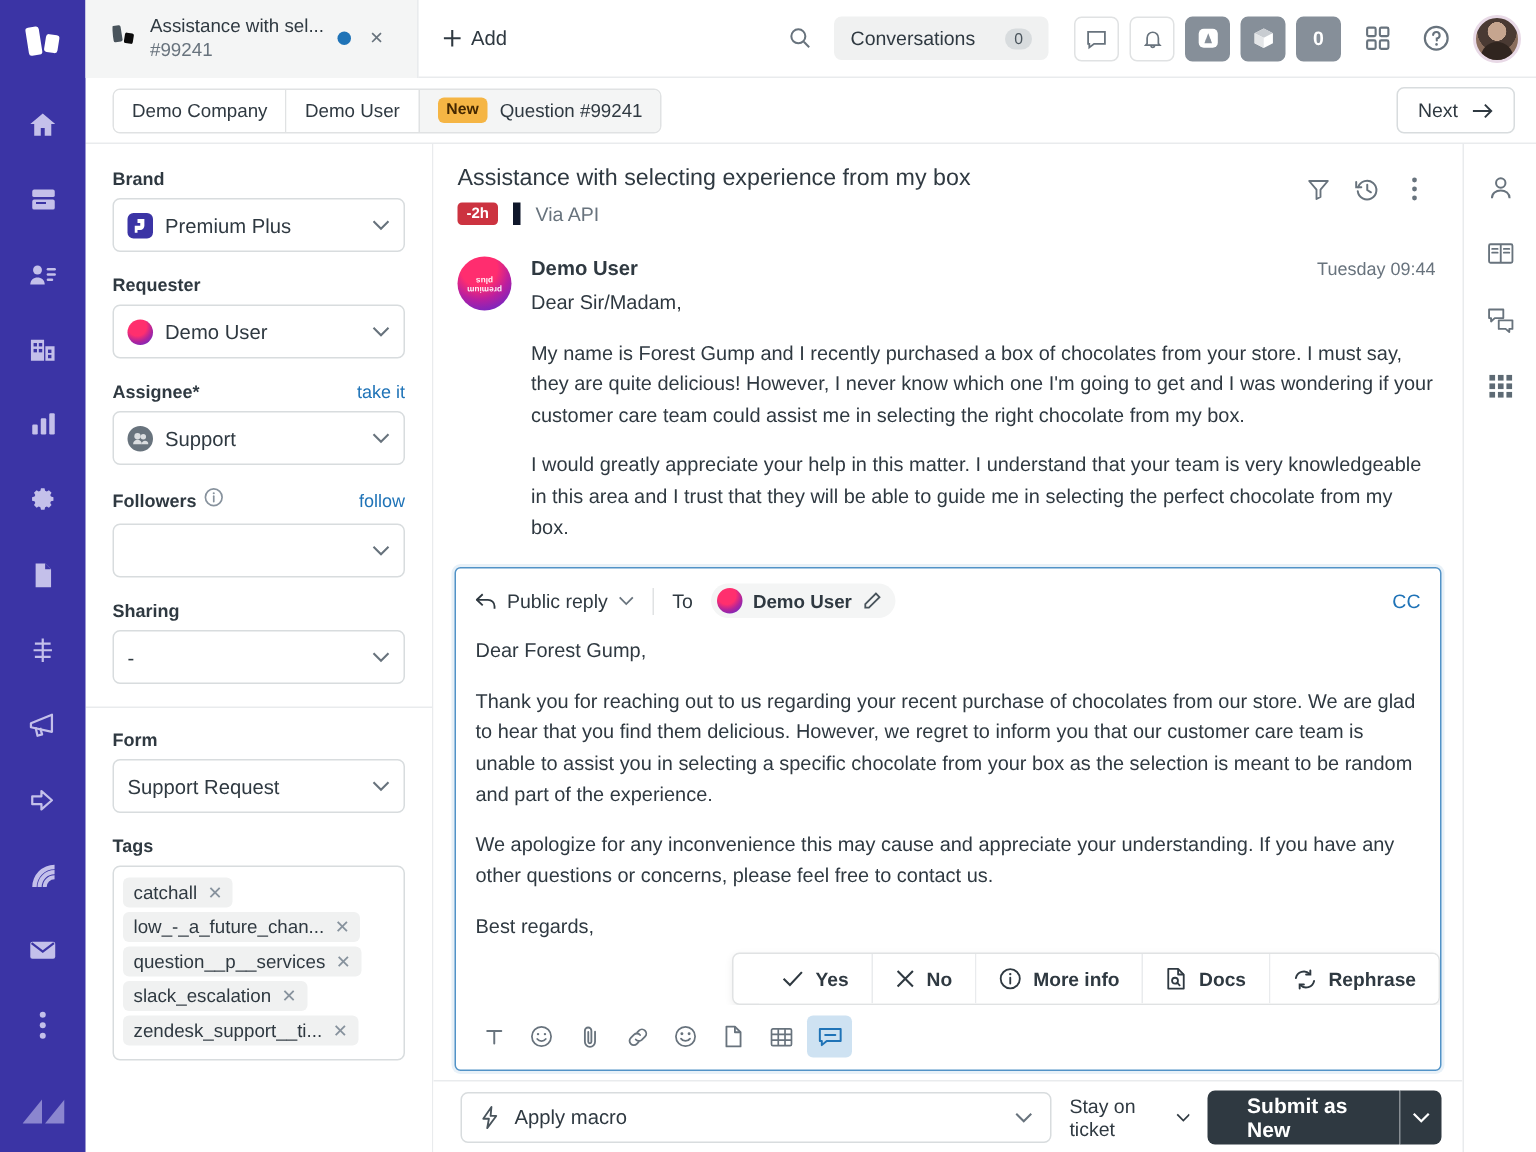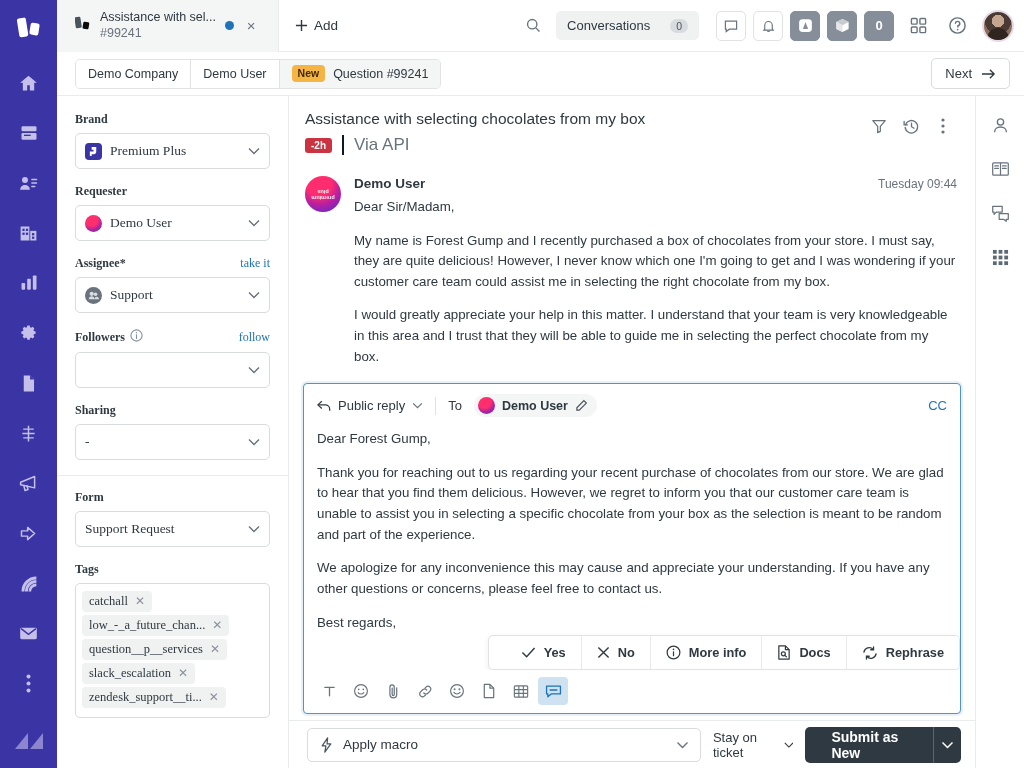--- a/index.html
+++ b/index.html
@@ -98,21 +98,21 @@
   }
 
   
   .body { flex: 1; display: flex; min-height: 0; }
 
   
   .tsidebar {
     width: 232px; flex: 0 0 232px; border-right: 1px solid #e9ebed;
     padding: 16px 18px 0 18px; overflow: hidden; background: #fff;
   }
-  .fld { margin-bottom: 15px; font-family: Liberation Serif, serif; }
+  .fld { margin-bottom: 15px; }
   .fld-head { display: flex; align-items: center; margin-bottom: 6px; }
   .fld-label { font-size: 12px; font-weight: 700; color: #2f3941; }
   .fld-link { margin-left: auto; font-size: 12px; color: #1f73b7; cursor: pointer; }
   .sel {
     height: 36px; border: 1px solid #d8dcde; border-radius: 5px;
     display: flex; align-items: center; padding: 0 9px; gap: 8px; cursor: pointer; background:#fff;
   }
   .sel-val { font-size: 13.5px; color: #2f3941; flex: 1; overflow: hidden; white-space: nowrap; text-overflow: ellipsis; }
   .chev { flex: 0 0 12px; }
   .av-sm { width: 17px; height: 17px; border-radius: 4px; flex: 0 0 17px; }
@@ -135,21 +135,21 @@
   
   .conv { flex: 1; display: flex; flex-direction: column; min-width: 0; background: #fff; }
   .conv-head { padding: 14px 18px 11px 16px; display: flex; align-items: flex-start; }
   .conv-h-texts { flex: 1; min-width: 0; }
   .conv-title { font-size: 15.5px; color: #2f3941; margin-bottom: 7px; }
   .conv-meta { display: flex; align-items: center; gap: 10px; }
   .sla {
     background: #cc3340; color: #fff; font-size: 10px; font-weight: 700;
     padding: 2px 6px; border-radius: 3px;
   }
-  .via { font-size: 17px; color: #68737d; border-left: 2px solid #0f172a; padding-left: 10px; }
+  .via { font-size: 13px; color: #68737d; border-left: 5px solid #0f172a; padding-left: 10px; }
   .head-icons { display: flex; align-items: center; gap: 4px; padding-top: 2px; }
   .hi { width: 28px; height: 28px; display: flex; align-items: center; justify-content: center; cursor: pointer; border-radius: 4px; }
 
   .msg { display: flex; gap: 13px; padding: 10px 18px 16px 16px; }
   .msg-av {
     width: 36px; height: 36px; border-radius: 50%; flex: 0 0 36px; position: relative;
     background: radial-gradient(circle at 40% 22%, #ff2d6f 0 34%, #bb1f9e 58%, #4b2ad8 100%);
     display:flex; align-items:center; justify-content:center; overflow:hidden;
   }
   .msg-av i {
@@ -562,21 +562,21 @@
                 <span class="x">✕</span>
               </span>
           </div>
         </div>
       </div>
 
       <div class="conv">
 
         <div class="conv-head">
           <div class="conv-h-texts">
-            <div class="conv-title">Assistance with selecting chocolates from my box</div>
+            <div class="conv-title">Assistance with selecting experience from my box</div>
             <div class="conv-meta">
               <span class="sla">-2h</span>
               <span class="via">Via API</span>
             </div>
           </div>
           <div class="head-icons">
             <span class="hi">
               <svg width="16" height="16" viewBox="0 0 18 18" fill="none" stroke="#68737d" stroke-width="1.4" stroke-linejoin="round">
                   <path d="M2 3h14l-5.5 6.5V15l-3 1.5V9.5z"></path>
                 </svg>

